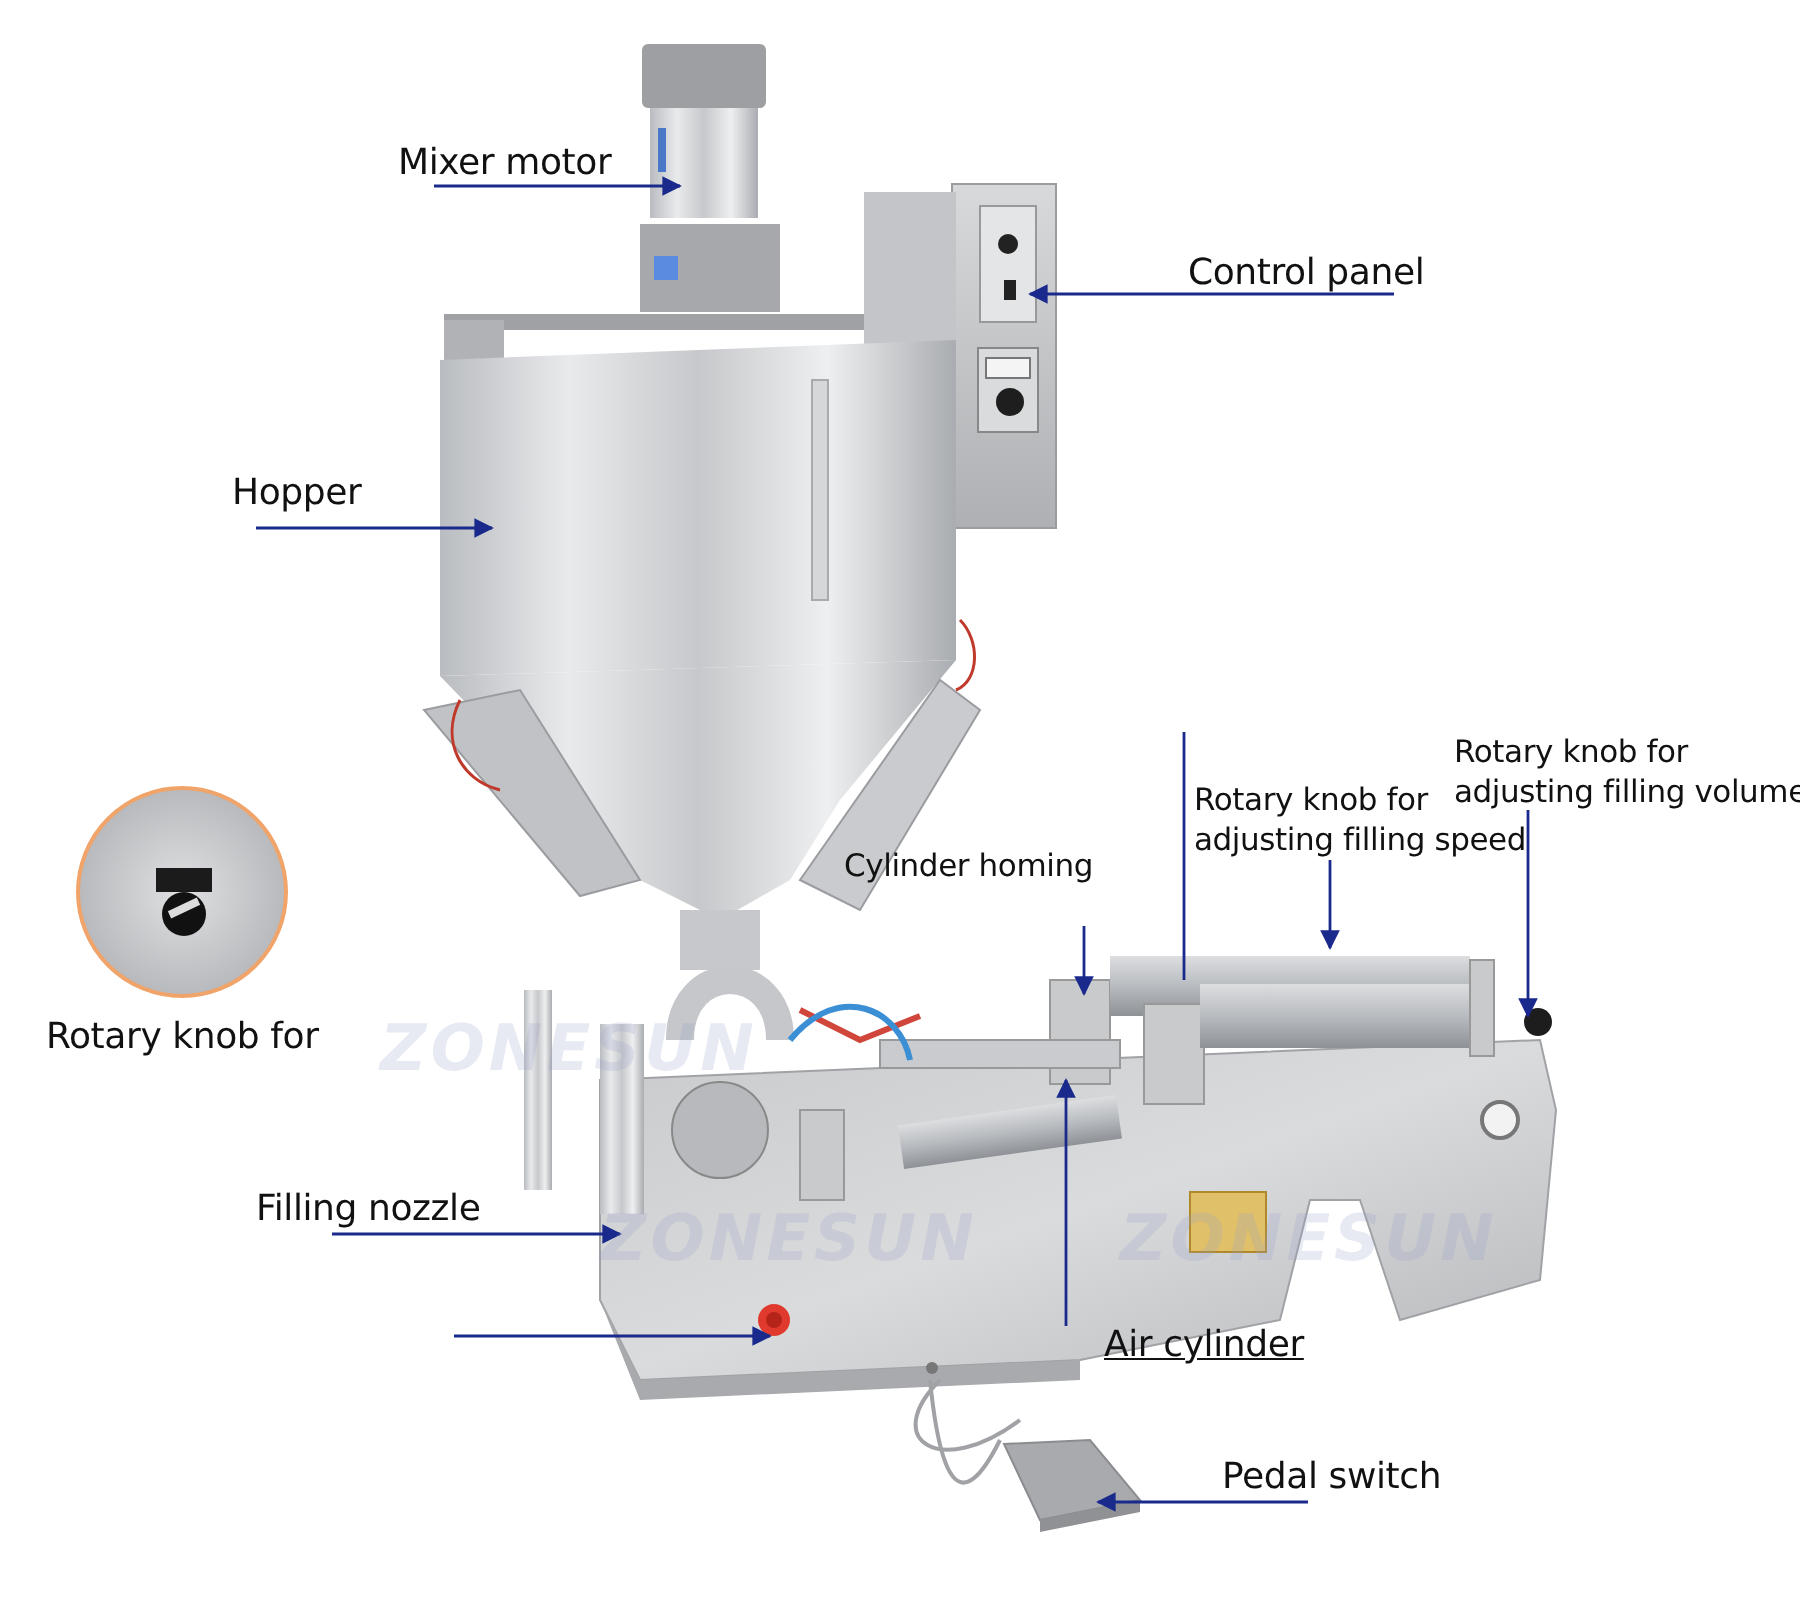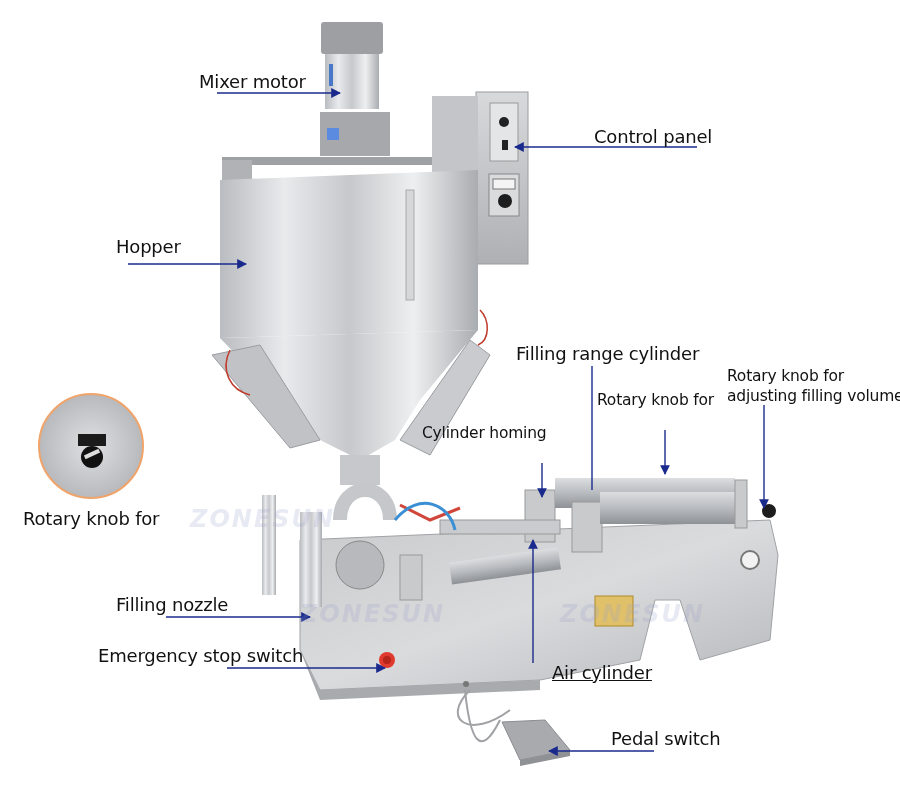--- a/index.html
+++ b/index.html
@@ -2,21 +2,21 @@
 <html><head>
   <meta charset="utf-8">
   <style>
     html, body { margin: 0; padding: 0; background: #ffffff; }
     body { width: 900px; height: 800px; position: relative; overflow: hidden;
            font-family: "DejaVu Sans", "Liberation Sans", sans-serif; }
     .stage { position: absolute; left: 0; top: 0; width: 900px; height: 800px; }
     svg.machine { position: absolute; left: 0; top: 0; }
     .label { position: absolute; color: #111; font-size: 18px; line-height: 21px; white-space: nowrap; letter-spacing: -0.2px; }
     .label.sm { font-size: 15.5px; line-height: 20px; }
-    .watermark { position: absolute; color: rgba(150,160,200,0.22); font-size: 24px; font-weight: bold; font-style: italic; letter-spacing: 2px; }
+    .watermark { position: absolute; color: rgba(150,160,200,0.22); font-size: 32px; font-weight: bold; font-style: italic; letter-spacing: 2px; }
   </style>
 </head>
 <body>
 
 <div class="stage">
 
   <svg class="machine" width="900" height="800" viewBox="0 0 900 800">
     <defs>
       <linearGradient id="steel" x1="0" y1="0" x2="1" y2="0">
         <stop offset="0" stop-color="#b9bcc0"></stop>
@@ -141,32 +141,31 @@
     </g>
   </svg>
 
   <div class="watermark" style="left:190px; top:505px;">ZONESUN</div>
   <div class="watermark" style="left:300px; top:600px;">ZONESUN</div>
   <div class="watermark" style="left:560px; top:600px;">ZONESUN</div>
 
   <div class="label" style="left:199px; top:71px;">Mixer motor</div>
   <div class="label" style="left:566px; top:126px;margin-left:28px;">Control panel</div>
   <div class="label" style="left:116px; top:236px;">Hopper</div>
-  <div class="label" style="left:516px; top:343px;">Filling range cylinder</div>
 
   <div class="label sm" style="left:597px; top:390px;">
     <div>Rotary knob for</div>
+    <div>adjusting filling speed</div>
   </div>
   <div class="label sm" style="left:727px; top:366px;">
     <div>Rotary knob for</div>
     <div>adjusting filling volume</div>
   </div>
   <div class="label sm" style="left:422px; top:423px;">
     <div>Cylinder homing</div>
   </div>
   <div class="label" style="left:23px; top:508px;">
     <div>Rotary knob for</div>
   </div>
-  <div class="label" style="left:116px; top:594px;text-align:right;">Filling nozzle</div>
-  <div class="label" style="left:98px; top:645px;">Emergency stop switch</div>
+  <div class="label" style="left:128px; top:594px;text-align:right;">Filling nozzle</div>
   <div class="label" style="left:552px; top:662px;text-decoration:underline;">Air cylinder</div>
   <div class="label" style="left:611px; top:728px;">Pedal switch</div>
 </div>
 
 </body></html>

